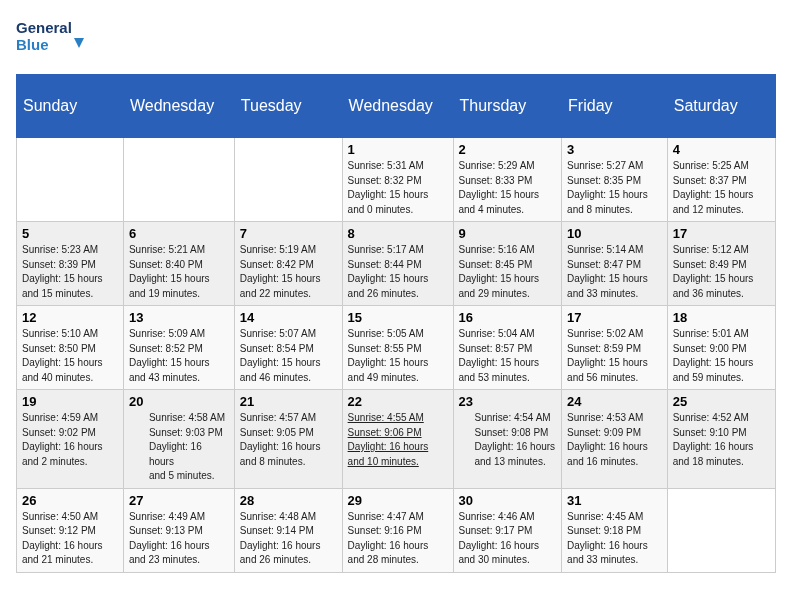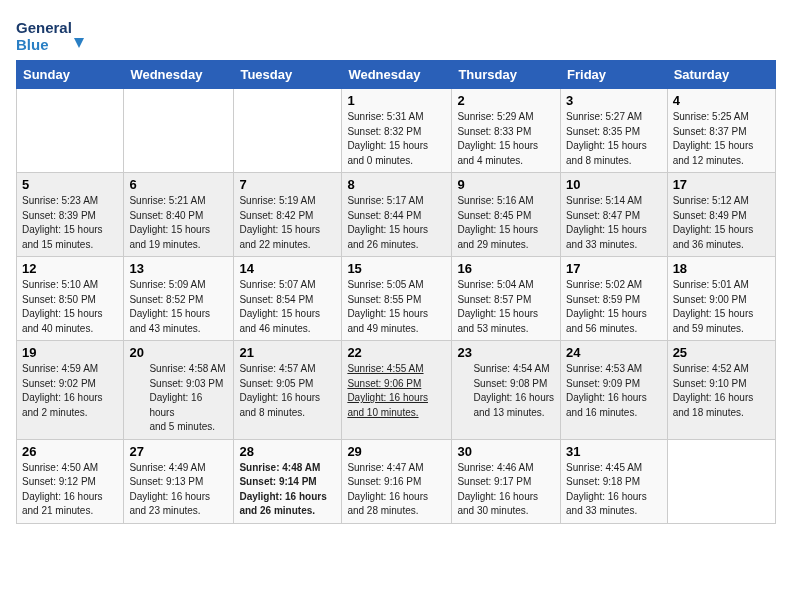--- a/index.html
+++ b/index.html
@@ -7,21 +7,21 @@
       font-family: Arial, sans-serif;
       background: #fff;
       width: 792px;
       min-height: 612px;
       padding: 16px;
     }
     .header {
       display: flex;
       justify-content: space-between;
       align-items: flex-end;
-      margin-bottom: 4px;
+      margin-bottom: 18px;
     }
     .logo {
       display: flex;
       align-items: center;
       gap: 4px;
     }
     .title-block {
       text-align: right;
     }
     .main-title {
@@ -35,23 +35,23 @@
     }
     table {
       width: 100%;
       border-collapse: collapse;
       font-size: 11px;
     }
     thead tr th {
       background-color: #2a60b8;
       color: #fff;
       text-align: left;
-      padding: 6px 6px;
-      font-size: 13px;
-      font-weight: bold;
+      padding: 22px 6px;
+      font-size: 16px;
+      font-weight: normal;
       border: 1px solid #2a60b8;
     }
     tbody tr td {
       border: 1px solid #ccc;
       vertical-align: top;
       padding: 4px 5px;
       width: 113px;
       min-height: 70px;
       background: #fff;
     }
@@ -302,21 +302,21 @@
         </td>
         <td>
           <span class="day-num">27</span>
           <div class="day-info" style="white-space: pre-line;">Sunrise: 4:49 AM
 Sunset: 9:13 PM
 Daylight: 16 hours
 and 23 minutes.</div>
         </td>
         <td>
           <span class="day-num">28</span>
-          <div class="day-info" style="white-space: pre-line; font-weight: bold;">Sunrise: 4:48 AM
+          <div class="day-info" style="white-space: pre-line;">Sunrise: 4:48 AM
 Sunset: 9:14 PM
 Daylight: 16 hours
 and 26 minutes.</div>
         </td>
         <td>
           <span class="day-num">29</span>
           <div class="day-info" style="white-space: pre-line;">Sunrise: 4:47 AM
 Sunset: 9:16 PM
 Daylight: 16 hours
 and 28 minutes.</div>

